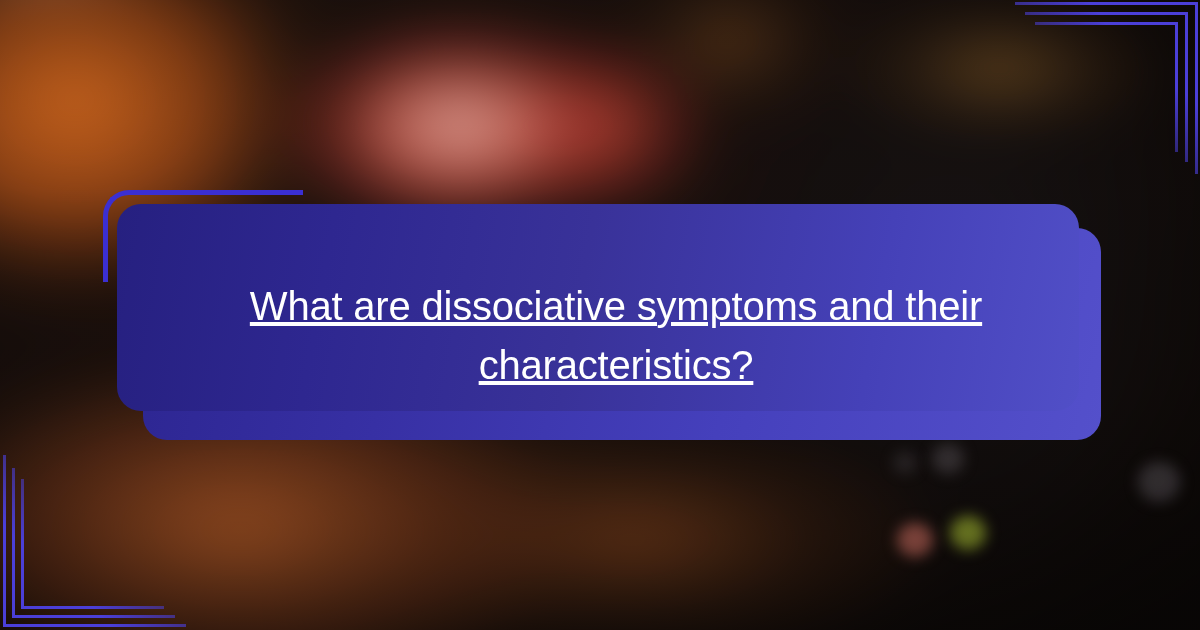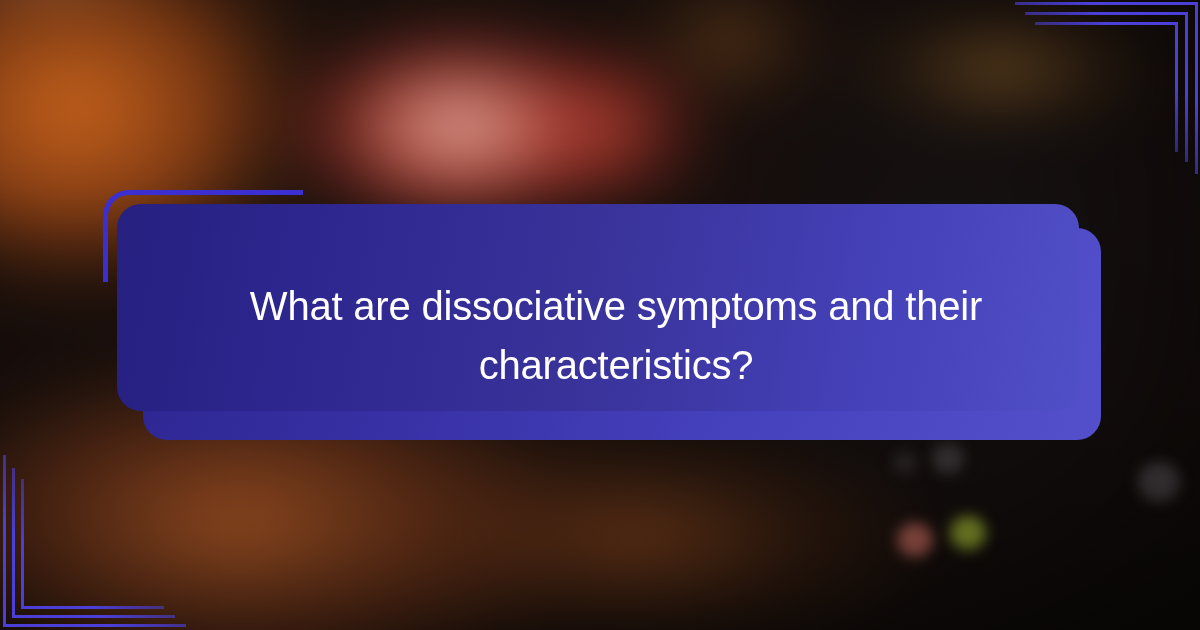--- a/index.html
+++ b/index.html
@@ -200,20 +200,21 @@
     width: 760px;
     text-align: center;
     color: #ffffff;
     font-family: "Liberation Sans", sans-serif;
     font-size: 40px;
     font-weight: 400;
     line-height: 1.47;
     letter-spacing: -0.2px;
     transform: translate(18px, 28px);
     white-space: pre-line;
+    text-decoration: underline;
   }
 </style>
 </head>
 <body>
 
 <div class="stage">
 
   <div class="bg-photo"></div>
 
   <div class="speck speck-grey-c"></div>

